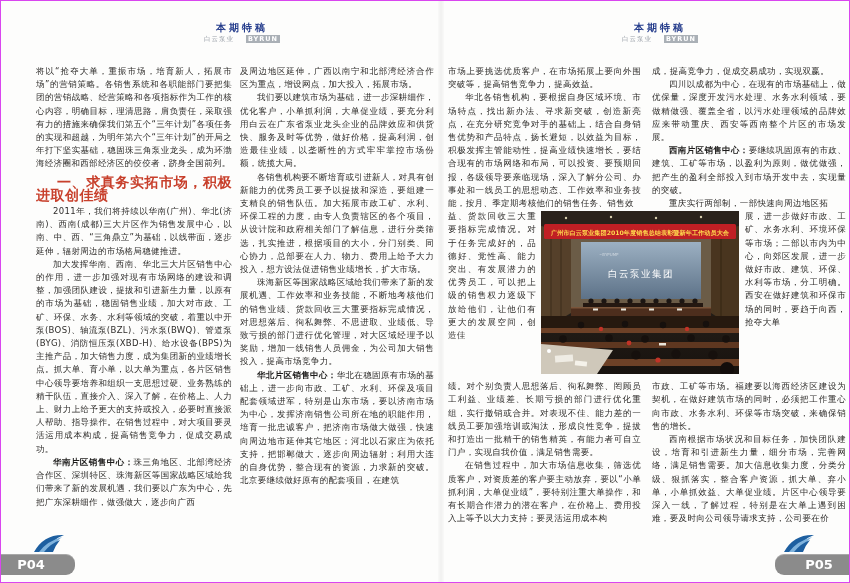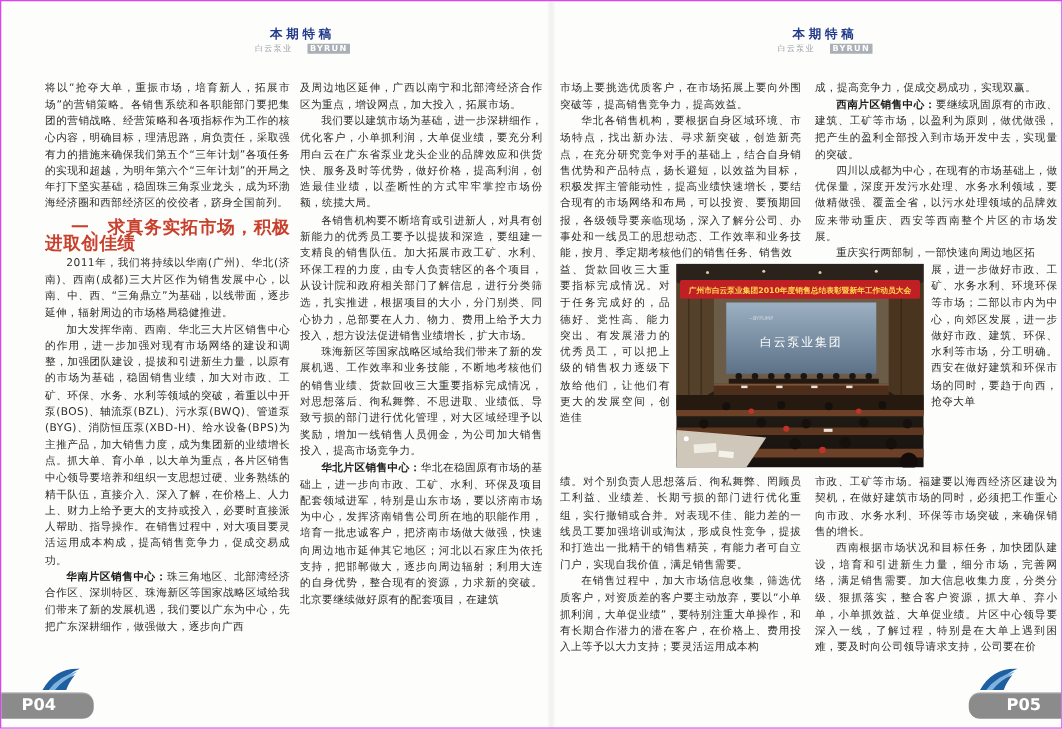--- a/index.html
+++ b/index.html
@@ -92,22 +92,22 @@
   <div class="col" style="left:447px;width:193px;">
     <p class="noindent">市场上要挑选优质客户，在市场拓展上要向外围突破等，提高销售竞争力，提高效益。</p>
     <p>华北各销售机构，要根据自身区域环境、市场特点，找出新办法、寻求新突破，创造新亮点，在充分研究竞争对手的基础上，结合自身销售优势和产品特点，扬长避短，以效益为目标，积极发挥主管能动性，提高业绩快速增长，要结合现有的市场网络和布局，可以投资、要预期回报，各级领导要亲临现场，深入了解分公司、办事处和一线员工的思想动态、工作效率和业务技能，按月、季定期考核他们的销售任务、销售效</p>
     <div class="narrow-left">益、货款回收三大重要指标完成情况。对于任务完成好的，品德好、党性高、能力突出、有发展潜力的优秀员工，可以把上级的销售权力逐级下放给他们，让他们有更大的发展空间，创造佳</div>
     <p class="noindent">绩。对个别负责人思想落后、徇私舞弊、罔顾员工利益、业绩差、长期亏损的部门进行优化重组，实行撤销或合并。对表现不佳、能力差的一线员工要加强培训或淘汰，形成良性竞争，提拔和打造出一批精干的销售精英，有能力者可自立门户，实现自我价值，满足销售需要。</p>
     <p>在销售过程中，加大市场信息收集，筛选优质客户，对资质差的客户要主动放弃，要以“小单抓利润，大单促业绩”，要特别注重大单操作，和有长期合作潜力的潜在客户，在价格上、费用投入上等予以大力支持；要灵活运用成本构</p>
   </div>
 
   <div class="col" style="left:651px;width:194px;">
     <p class="noindent">成，提高竞争力，促成交易成功，实现双赢。</p>
+    <p>四川以成都为中心，在现有的市场基础上，做优保量，深度开发污水处理、水务水利领域，要做精做强、覆盖全省，以污水处理领域的品牌效应来带动重庆、西安等西南整个片区的市场发展。</p>
     <p><span class="lead">西南片区销售中心：</span><span>要继续巩固原有的市政、建筑、工矿等市场，以盈利为原则，做优做强，把产生的盈利全部投入到市场开发中去，实现量的突破。</span></p>
-    <p>四川以成都为中心，在现有的市场基础上，做优保量，深度开发污水处理、水务水利领域，要做精做强、覆盖全省，以污水处理领域的品牌效应来带动重庆、西安等西南整个片区的市场发展。</p>
     <p>重庆实行两部制，一部快速向周边地区拓</p>
     <div class="narrow-right">展，进一步做好市政、工矿、水务水利、环境环保等市场；二部以市内为中心，向郊区发展，进一步做好市政、建筑、环保、水利等市场，分工明确。西安在做好建筑和环保市场的同时，要趋于向西，抢夺大单</div>
     <p class="noindent">市政、工矿等市场。福建要以海西经济区建设为契机，在做好建筑市场的同时，必须把工作重心向市政、水务水利、环保等市场突破，来确保销售的增长。</p>
     <p>西南根据市场状况和目标任务，加快团队建设，培育和引进新生力量，细分市场，完善网络，满足销售需要。加大信息收集力度，分类分级、狠抓落实，整合客户资源，抓大单、弃小单，小单抓效益、大单促业绩。片区中心领导要深入一线，了解过程，特别是在大单上遇到困难，要及时向公司领导请求支持，公司要在价</p>
   </div>
 
   <div id="photo">
     <svg width="198" height="163" viewBox="0 0 198 163" xmlns="http://www.w3.org/2000/svg">
       <defs>
         <linearGradient id="room" x1="0" y1="0" x2="0" y2="1">

